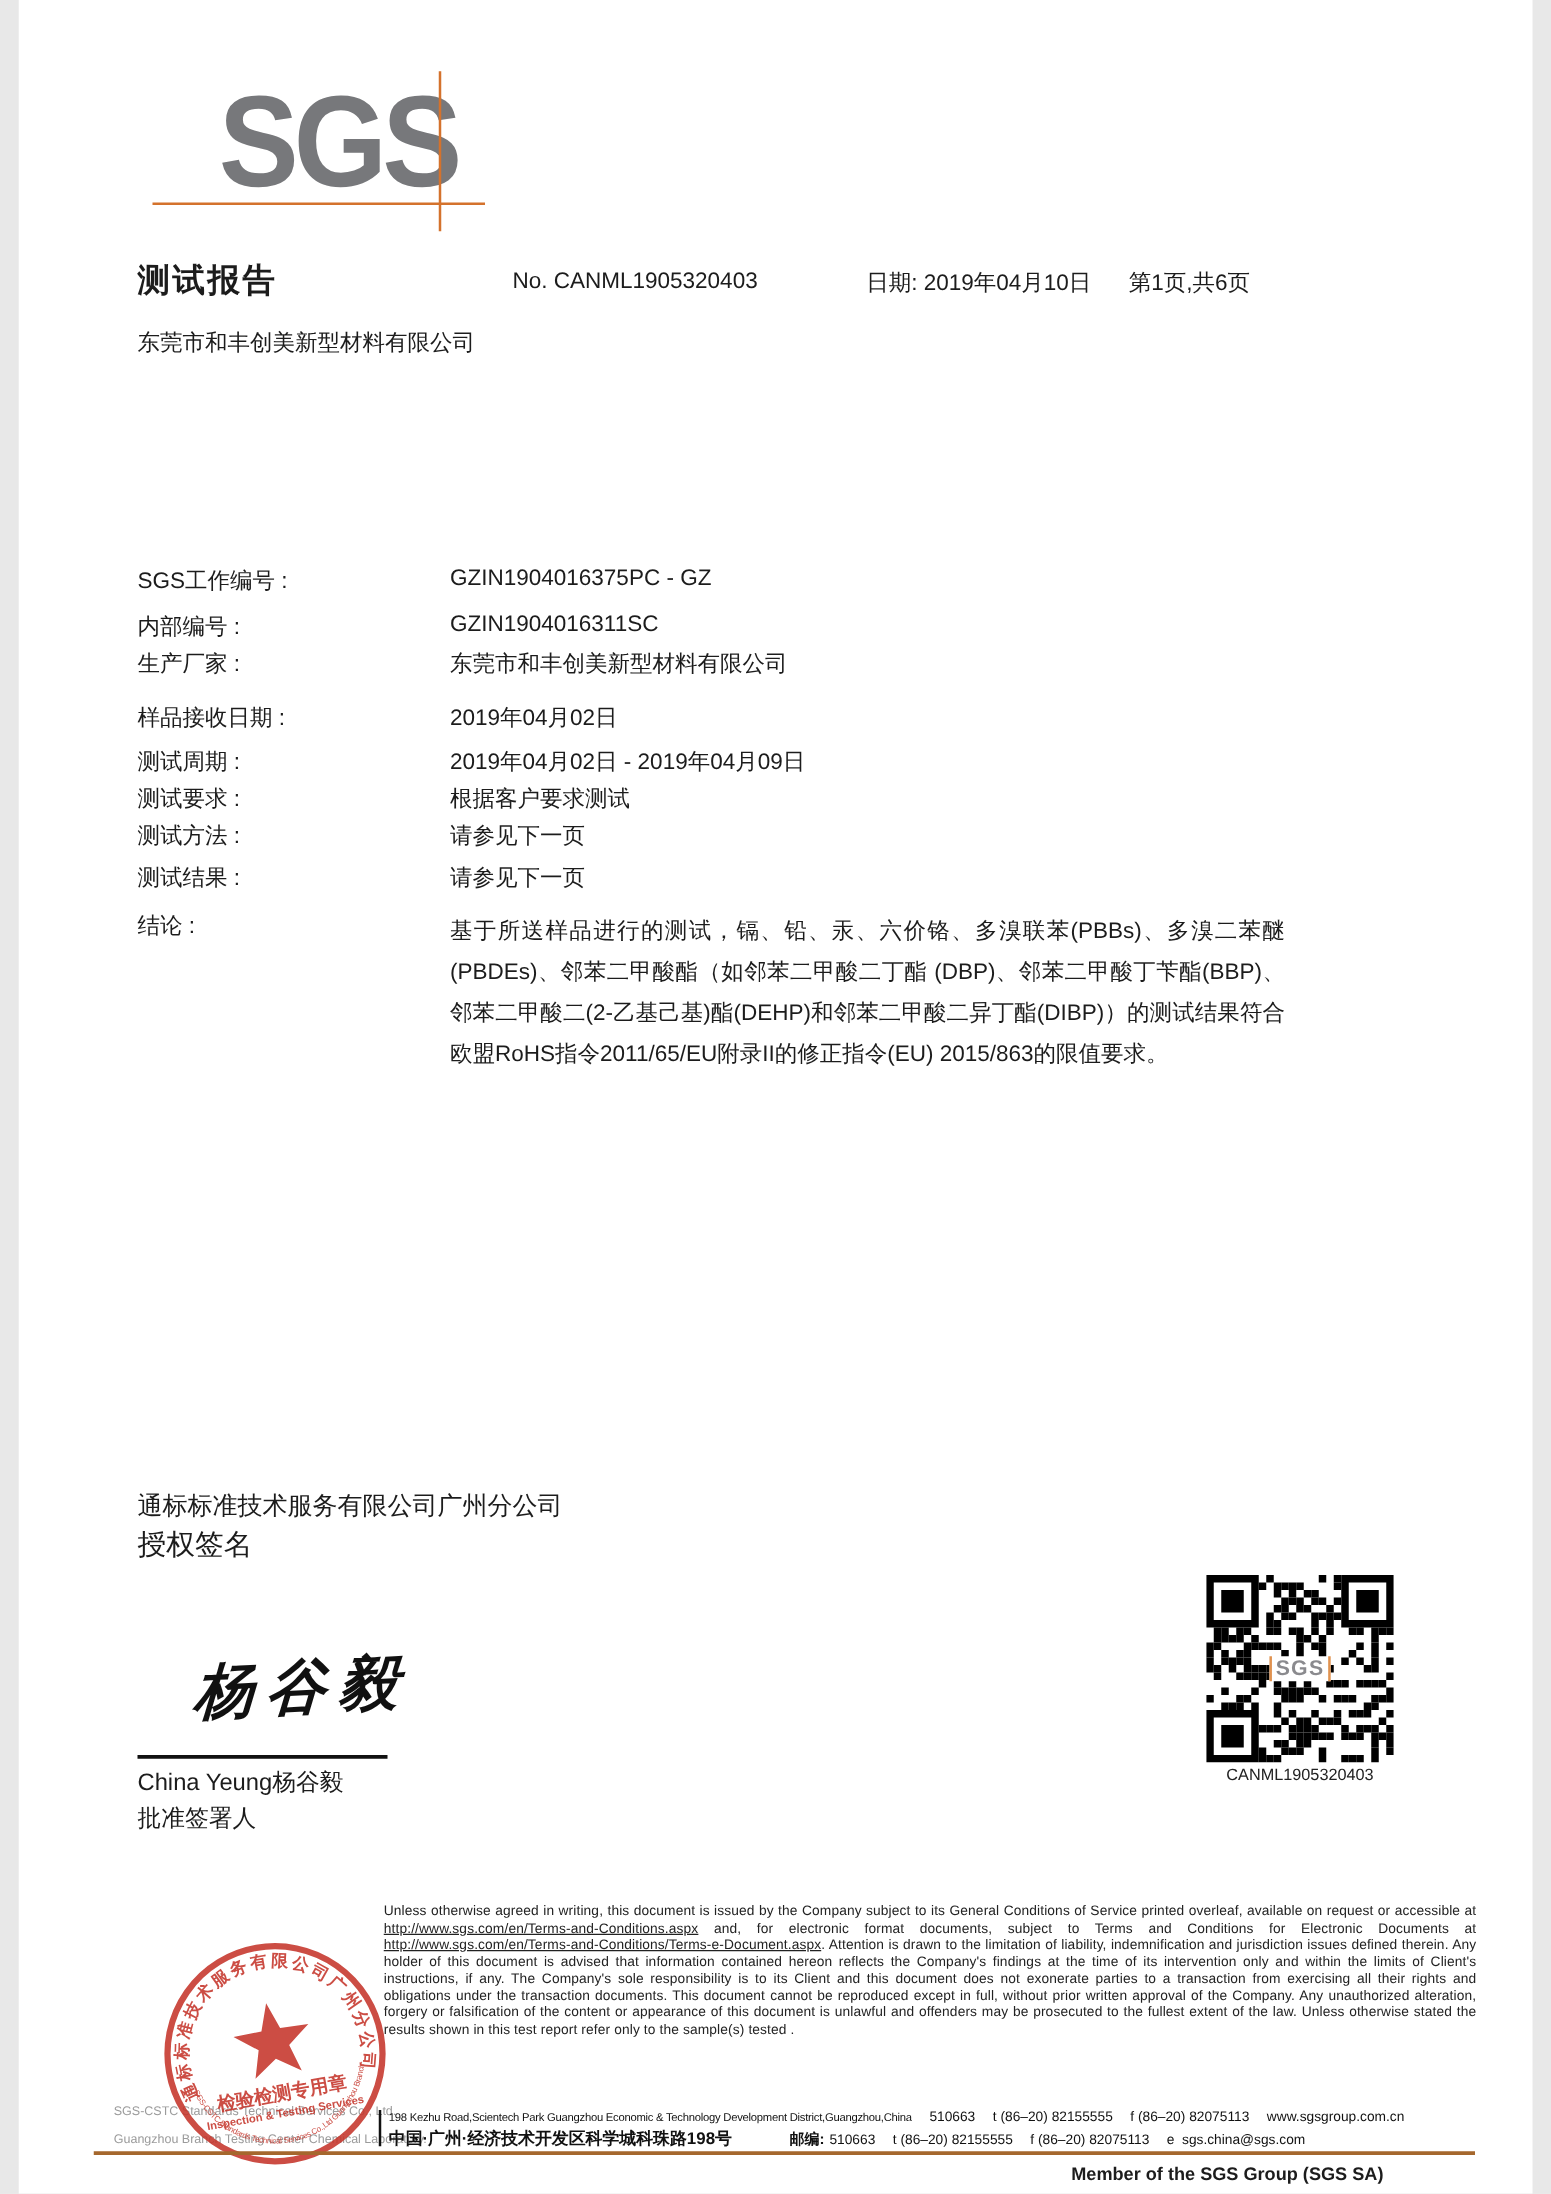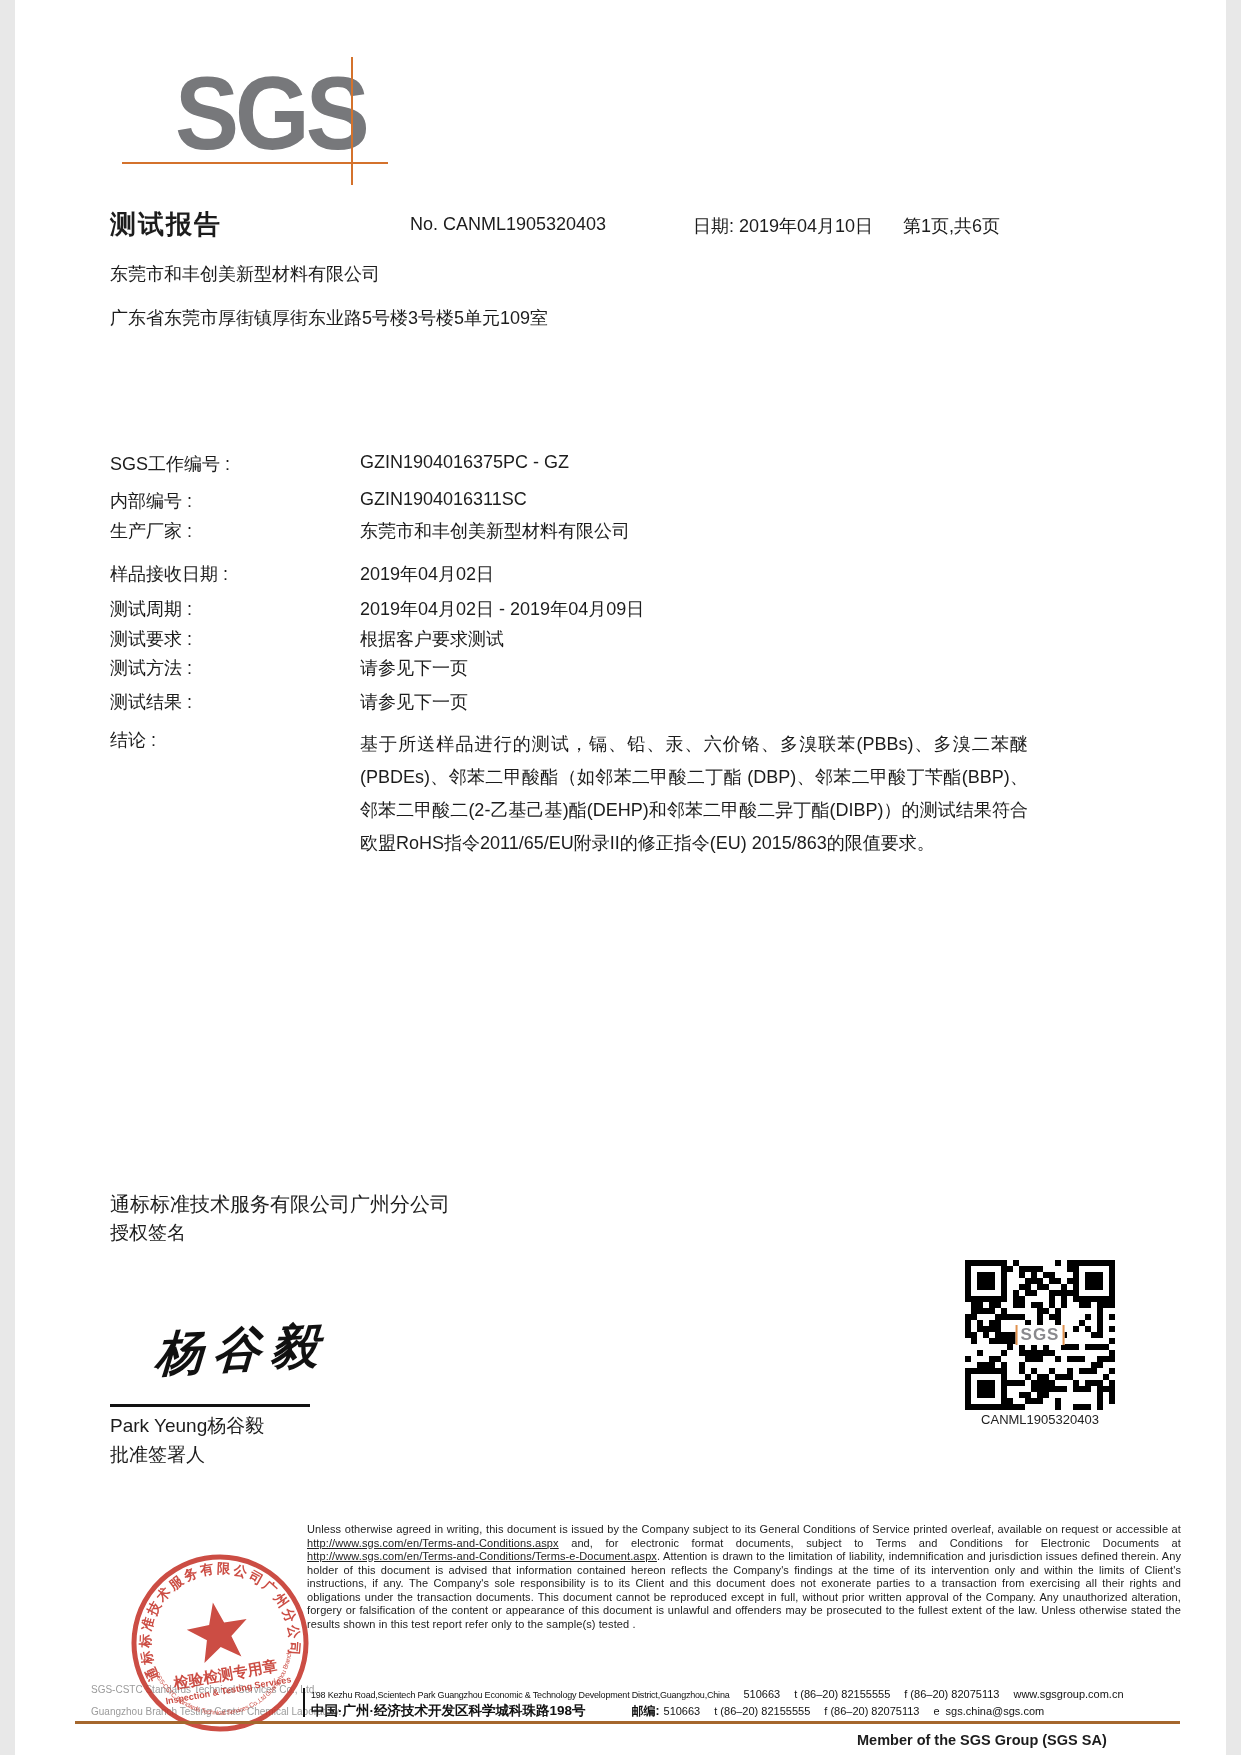--- a/index.html
+++ b/index.html
@@ -75,21 +75,20 @@
   </div>
   <div class="abs logo-hline" style="left:107px;top:162px;"></div>
   <div class="abs logo-vline" style="left:336px;top:57px;"></div>
 
   <div class="abs doc-title" style="left:95px;top:207px;">测试报告</div>
   <div class="abs hdr-txt" style="left:395px;top:214px;">No. CANML1905320403</div>
   <div class="abs hdr-txt" style="left:678px;top:214px;">日期: 2019年04月10日</div>
   <div class="abs hdr-txt" style="left:888px;top:214px;">第1页,共6页</div>
 
   <div class="abs body-txt" style="left:95px;top:262px;">东莞市和丰创美新型材料有限公司</div>
-  <div class="abs body-txt" style="left:95px;top:306px;">广东省东莞市厚街镇厚街东业路5号楼3号楼5单元109室</div>
 
 
   <div class="field-row" style="top:452px;">
     <div class="f-label">SGS工作编号 :</div>
     <div class="f-value">GZIN1904016375PC - GZ</div>
   </div>
   <div class="field-row" style="top:489px;">
     <div class="f-label">内部编号 :</div>
     <div class="f-value">GZIN1904016311SC</div>
   </div>
@@ -116,25 +115,25 @@
   <div class="field-row" style="top:690px;">
     <div class="f-label">测试结果 :</div>
     <div class="f-value">请参见下一页</div>
   </div>
   <div class="field-row" style="top:728px;">
     <div class="f-label">结论 :</div>
     <div class="f-value para">基于所送样品进行的测试，镉、铅、汞、六价铬、多溴联苯(PBBs)、多溴二苯醚(PBDEs)、邻苯二甲酸酯（如邻苯二甲酸二丁酯 (DBP)、邻苯二甲酸丁苄酯(BBP)、邻苯二甲酸二(2-乙基己基)酯(DEHP)和邻苯二甲酸二异丁酯(DIBP)）的测试结果符合欧盟RoHS指令2011/65/EU附录II的修正指令(EU) 2015/863的限值要求。</div>
   </div>
 
   <div class="abs serif" style="left:95px;top:1191px;font-size:20px;">通标标准技术服务有限公司广州分公司</div>
-  <div class="abs serif" style="left:95px;top:1220px;font-size:19px;">授权签名</div>
+  <div class="abs serif" style="left:95px;top:1220px;font-size:23px;">授权签名</div>
 
   <div class="abs handwriting" style="left:140px;top:1318px;">杨谷毅</div>
   <div class="abs sig-line" style="left:95px;top:1404px;"></div>
-  <div class="abs" style="left:95px;top:1413px;font-size:19px;">Park Yeung杨谷毅</div>
+  <div class="abs" style="left:95px;top:1413px;font-size:19px;">China Yeung杨谷毅</div>
   <div class="abs" style="left:95px;top:1442px;font-size:19px;">批准签署人</div>
 
   <div class="abs qr-wrap" style="left:950px;top:1260px;">
     <svg id="qr-modules" width="150" height="150" viewBox="0 0 150 150" fill="#000">
         <rect x="48" y="0" width="6" height="6"></rect>
         <rect x="90" y="0" width="6" height="6"></rect>
         <rect x="102" y="0" width="6" height="6"></rect>
         <rect x="42" y="6" width="6" height="6"></rect>
         <rect x="54" y="6" width="6" height="6"></rect>
         <rect x="60" y="6" width="6" height="6"></rect>

